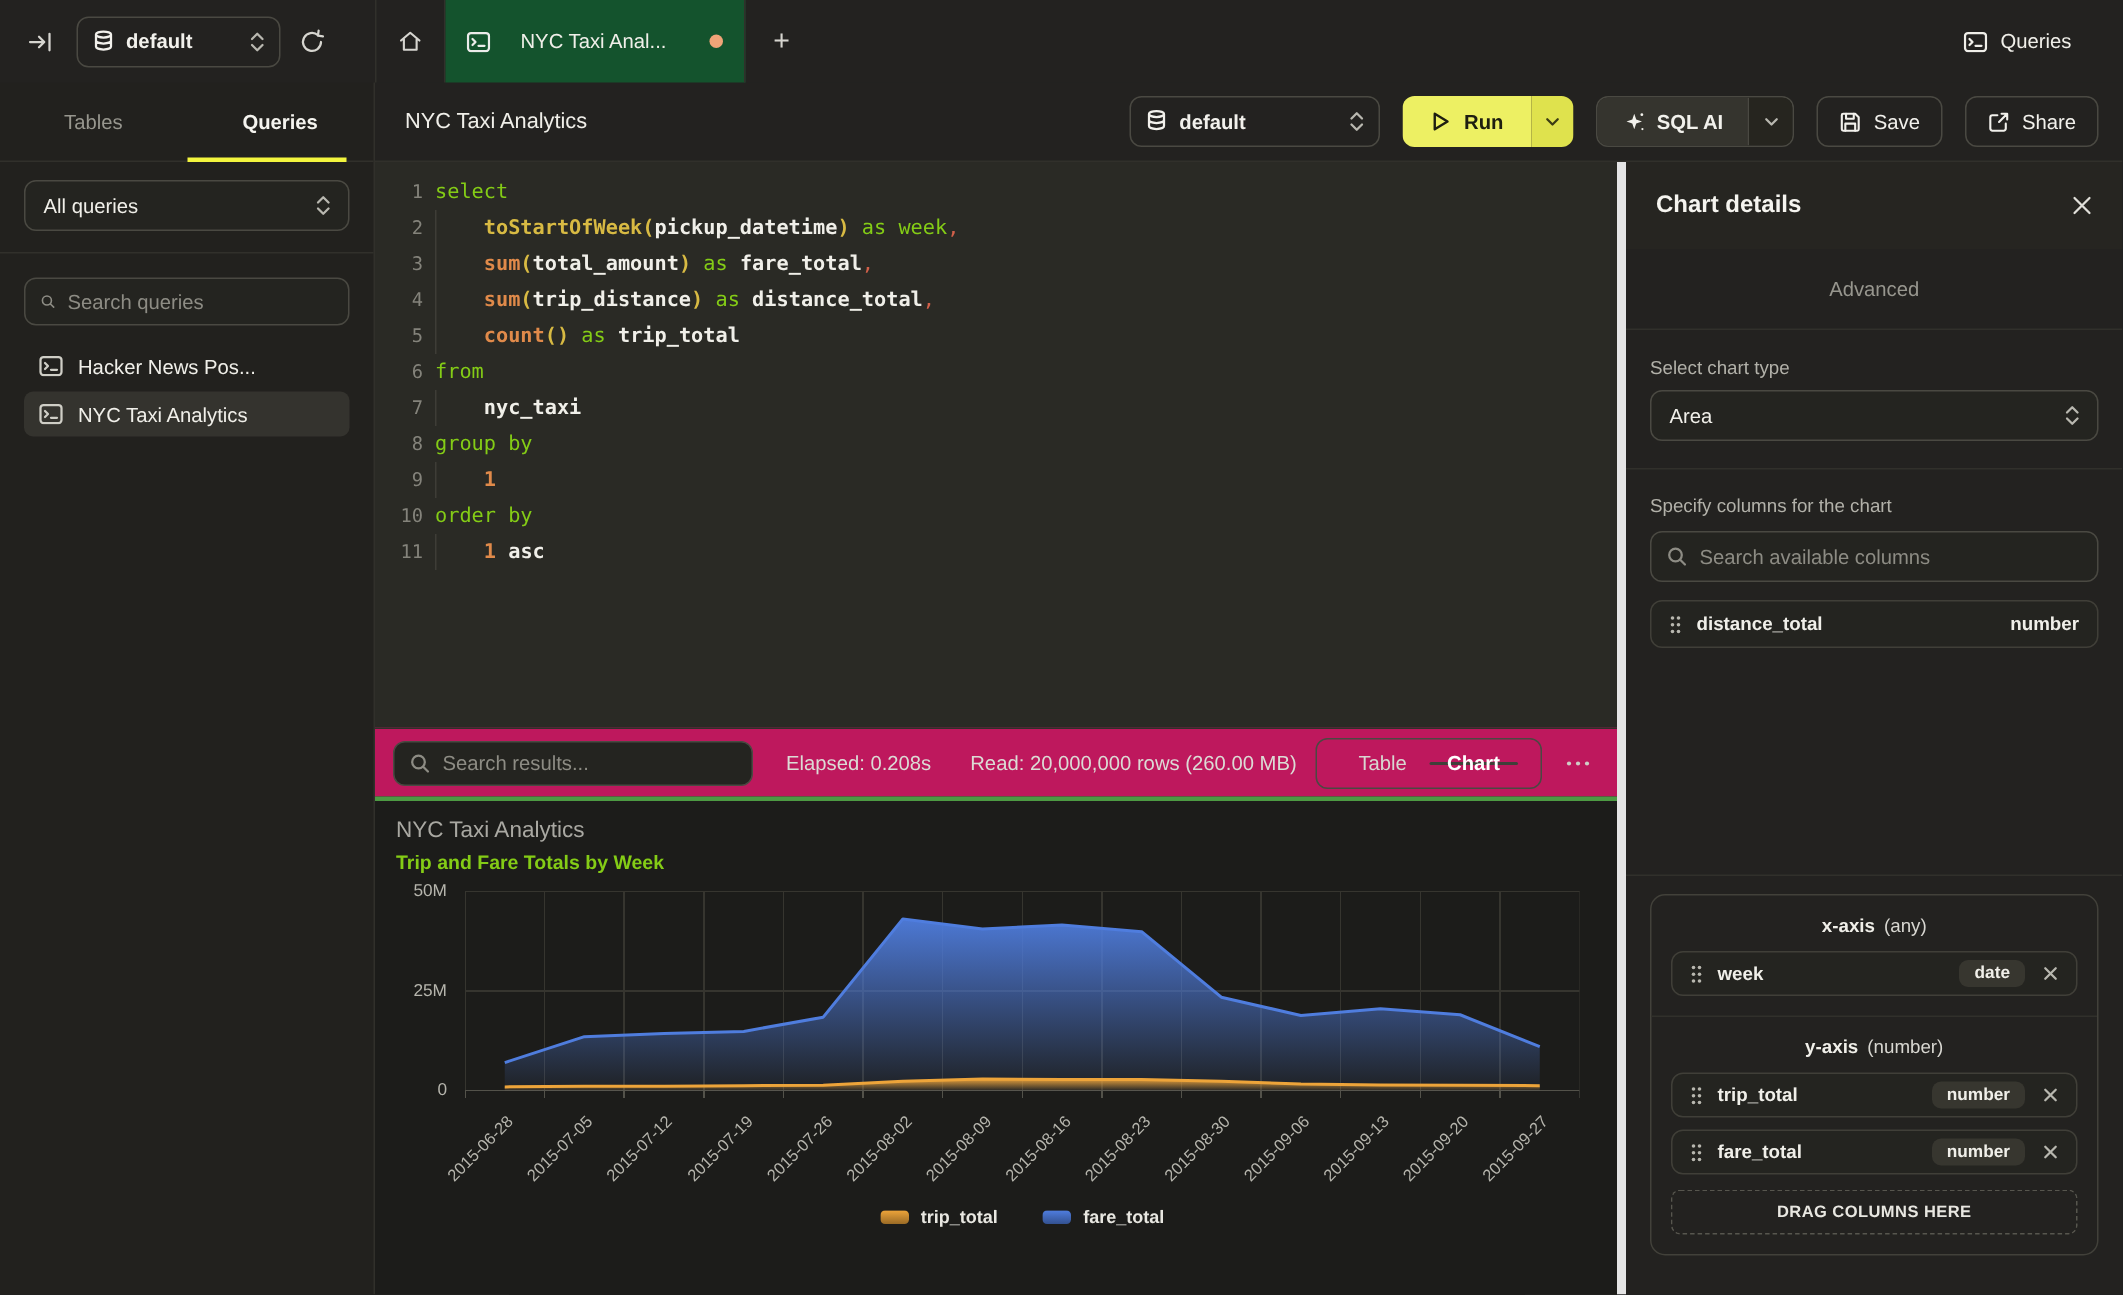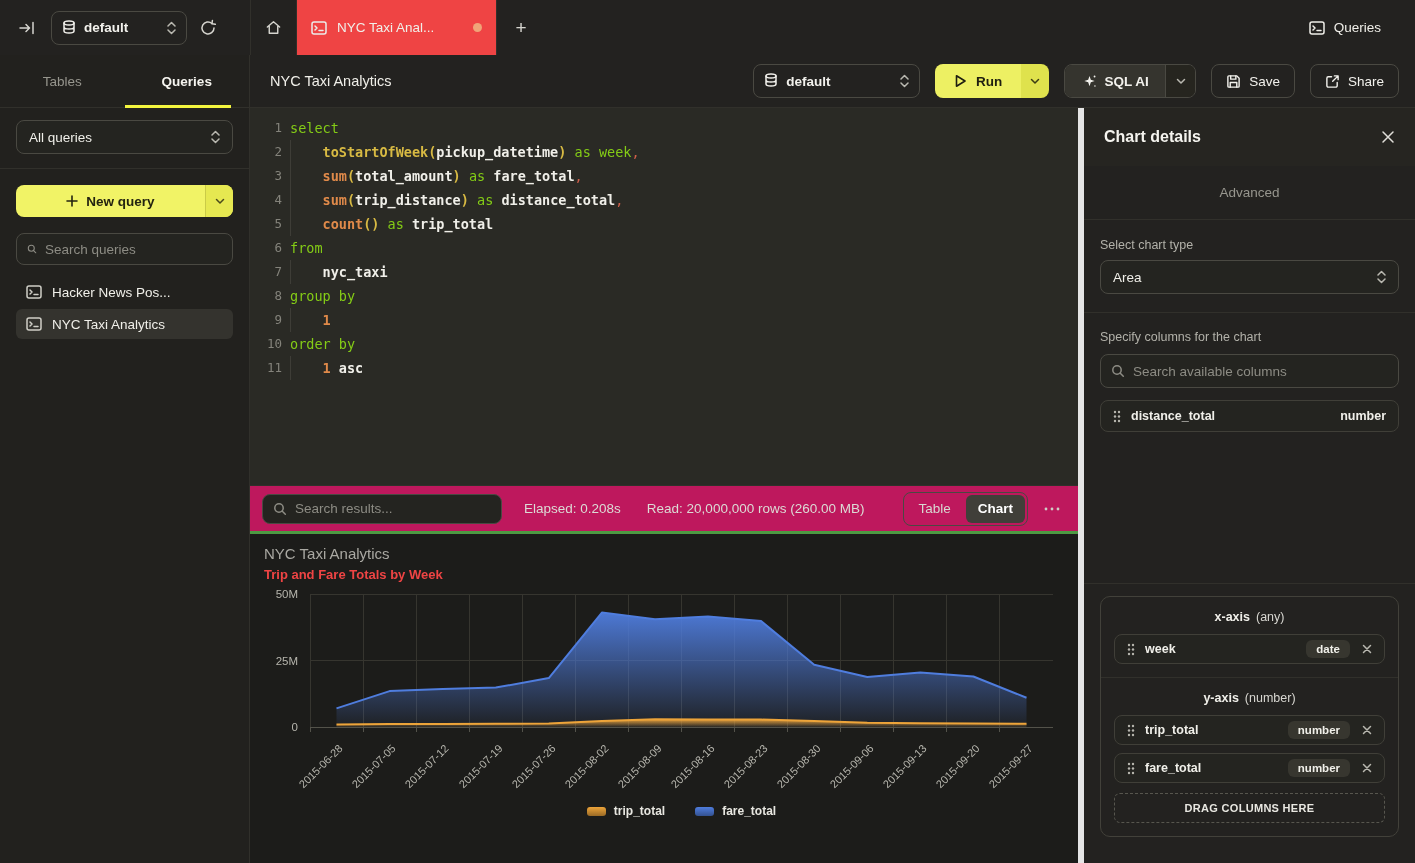--- a/index.html
+++ b/index.html
@@ -13,21 +13,21 @@
   .topbar-left{width:250px;display:flex;align-items:center;flex:0 0 250px;}
   .icon-btn{color:#d6d5cf;display:flex;align-items:center;justify-content:center;cursor:pointer;}
   .collapse-btn{margin-left:18px;}
   .db-select{margin-left:15px;width:136px;height:34px;border:1px solid #4a4942;border-radius:8px;
     display:flex;align-items:center;padding:0 10px;gap:8px;font-size:13.5px;font-weight:700;color:#f2f1ec;cursor:pointer;}
   .db-select .chev{margin-left:auto;color:#b9b8b0;}
   .refresh-btn{margin-left:12px;color:#d6d5cf;}
   .tabstrip{display:flex;align-items:stretch;height:55px;flex:1;}
   .home-tab{width:47px;display:flex;align-items:center;justify-content:center;color:#d6d5cf;
     border-left:1px solid #31302b;border-right:1px solid #31302b;cursor:pointer;}
-  .query-tab{width:200px;background:#ef4444;display:flex;align-items:center;gap:10px;padding:0 14px;
+  .query-tab{width:200px;background:#14532d;display:flex;align-items:center;gap:20px;padding:0 14px;
     border-right:1px solid #31302b;cursor:pointer;}
   .query-tab .tab-label{font-size:13.5px;color:#f0efe9;white-space:nowrap;overflow:hidden;}
   .dot{width:9px;height:9px;border-radius:50%;background:#f0a478;margin-left:auto;flex:0 0 9px;}
   .plus-tab{width:48px;display:flex;align-items:center;justify-content:center;color:#d6d5cf;font-size:19px;cursor:pointer;}
   .topbar-queries{margin-left:auto;margin-right:34px;display:flex;align-items:center;gap:9px;
     font-size:13.5px;color:#f0efe9;cursor:pointer;}
 
   
   .app-row{display:flex;height:808px;}
   .sidebar{width:250px;flex:0 0 250px;border-right:1px solid #31302b;display:flex;flex-direction:column;background:#22211e;}
@@ -97,31 +97,31 @@
   .tk-id{color:#f0efe9;font-weight:700;}
   .tk-cm{color:#d2604a;}
   .tk-nm{color:#e08a4a;font-weight:700;}
   .tk-pl{color:#cfceC6;}
 
   
   .results-bar{height:46px;border-top:1px solid #31302b;display:flex;align-items:center;padding:0 10px 0 12px;background:#be185d;}
   .results-search{width:240px;height:30px;margin-top:0;}
   .stat{margin-left:22px;font-size:13.5px;color:#dcdbd5;white-space:nowrap;}
   .stat + .stat{margin-left:26px;}
-  .segmented{margin-left:auto;height:34px;border:1px solid #4a4942;border-radius:8px;display:flex;padding:2px;gap:2px;}
+  .segmented{margin-left:auto;height:34px;border:1px solid #4a4942;border-radius:8px;display:flex;padding:15px;gap:2px;}
   .seg{min-width:58px;padding:0 12px;display:flex;align-items:center;justify-content:center;border-radius:6px;
     font-size:13.5px;color:#d8d7d1;cursor:pointer;}
   .seg.active{background:#403f39;color:#ffffff;font-weight:700;}
   .more-btn{margin-left:8px;width:32px;display:flex;justify-content:center;color:#cfceC6;cursor:pointer;}
   .green-divider{height:3px;background:#4d9a43;cursor:row-resize;}
 
   
   .chart-panel{height:329px;background:#1c1c1a;position:relative;}
   .chart-title{position:absolute;left:14px;top:11px;font-size:15px;color:#a9a8a2;}
-  .chart-subtitle{position:absolute;left:14px;top:33px;font-size:13px;font-weight:700;color:#ef4444;}
+  .chart-subtitle{position:absolute;left:14px;top:33px;font-size:13px;font-weight:700;color:#84cc16;}
   .plot-svg{position:absolute;left:60px;top:60px;}
   .grid{stroke:#36352f;stroke-width:1;shape-rendering:crispEdges;}
   .axisline{stroke:#53524a;stroke-width:1;shape-rendering:crispEdges;}
   .tickline{stroke:#53524a;stroke-width:1;shape-rendering:crispEdges;}
   .ylabels{position:absolute;left:0;top:60px;width:54px;height:133px;}
   .ylabel{position:absolute;right:6px;transform:translateY(-50%);font-size:11.5px;color:#b6b5ad;}
   .xlabels{position:absolute;left:60px;top:199px;width:743px;height:72px;}
   .xlabel{position:absolute;width:0;height:0;}
   .xlabel span{position:absolute;right:0;top:0;white-space:nowrap;font-size:11px;color:#b6b5ad;
     transform:rotate(-45deg);transform-origin:100% 0;}
@@ -232,33 +232,20 @@
     <div class="side-content">
       <div class="select-box">
         <span>All queries</span>
         <span class="chev">
           <svg width="9" height="14" viewBox="0 0 9 14">
               <path class="ic" d="M1 5l3.5-3.5L8 5M1 9l3.5 3.5L8 9"></path>
             </svg>
         </span>
       </div>
       <div class="side-divider"></div>
-      <div class="new-query">
-        <div class="nq-main">
-          <svg width="12" height="12" viewBox="0 0 12 12">
-            <path d="M6 1v10M1 6h10" stroke="#232310" stroke-width="1.6" stroke-linecap="round" fill="none"></path>
-          </svg>
-          <span>New query</span>
-        </div>
-        <div class="nq-chev">
-          <svg width="10" height="7" viewBox="0 0 10 7">
-            <path class="ic" d="M1.5 1.5 5 5l3.5-3.5"></path>
-          </svg>
-        </div>
-      </div>
       <div class="search-box">
         <svg width="14" height="14" viewBox="0 0 14 14">
           <circle class="ic" cx="6" cy="6" r="4.2"></circle>
             <path class="ic" d="m9.3 9.3 3 3"></path>
         </svg>
         <input value="" placeholder="Search queries" style="">
       </div>
       <div class="query-list">
           <div class="side-item">
     <span class="q-ic">

